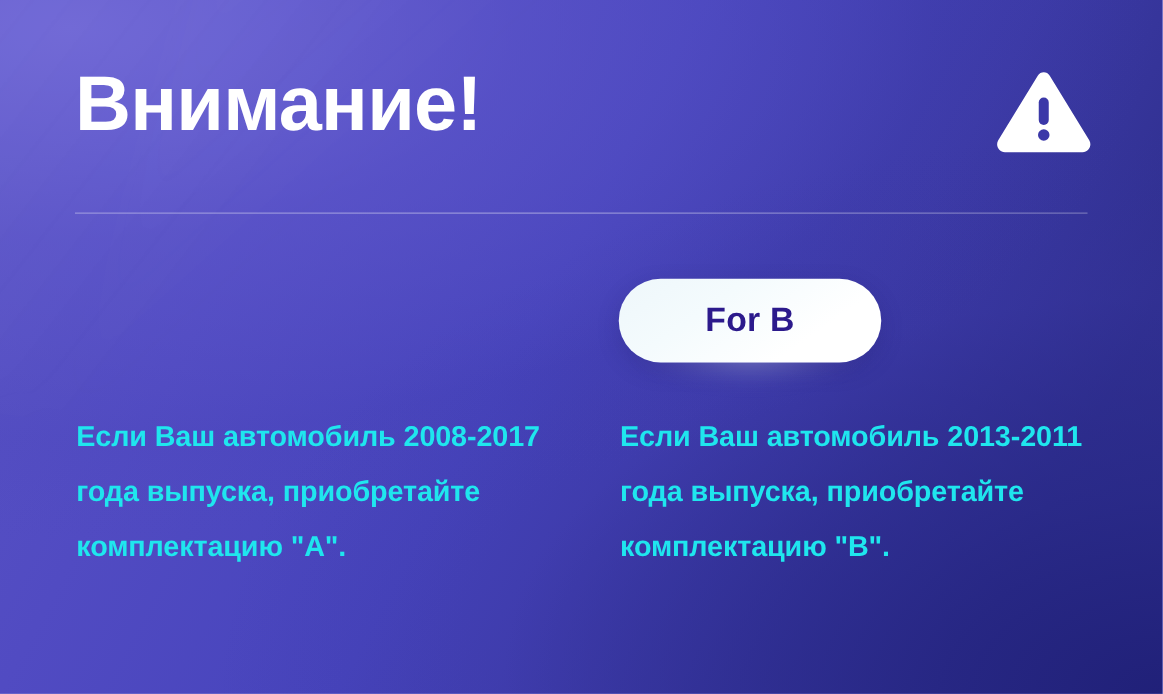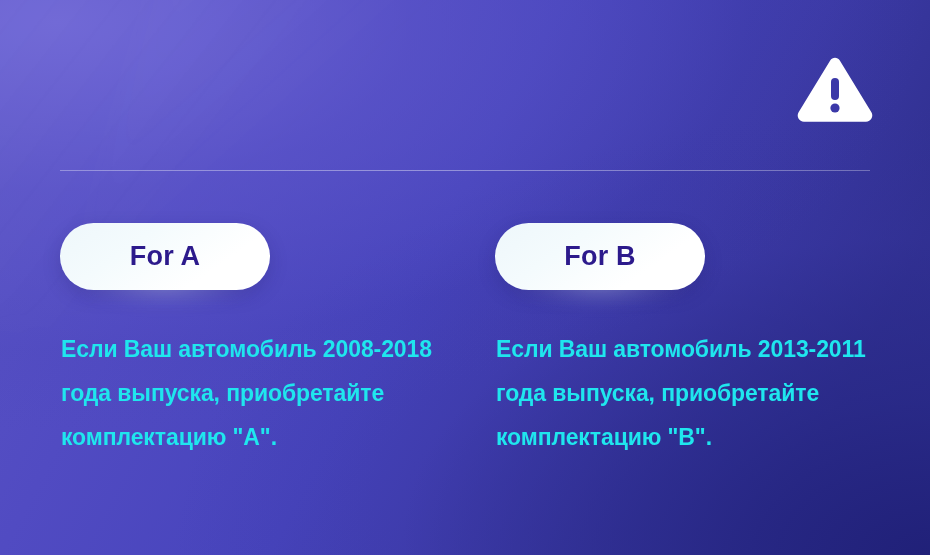--- a/index.html
+++ b/index.html
@@ -144,41 +144,36 @@
 </style>
 </head>
 <body>
 
 <div class="banner">
 
   <div class="sheen sheen-a"></div>
   <div class="sheen sheen-b"></div>
 
   <div class="header">
+    <h1 class="page-title">Внимание!</h1>
 
     <svg class="warning-icon" viewBox="0 0 78 70" aria-hidden="true">
       <path d="M34.2 4.6 L2.6 56.2 C0.1 60.4 3.1 65.7 8.0 65.7 L70.0 65.7 C74.9 65.7 77.9 60.4 75.4 56.2 L43.8 4.6 C41.6 0.9 36.4 0.9 34.2 4.6 Z" fill="#ffffff"></path>
       <rect x="35.0" y="22.0" width="8.0" height="22.0" rx="4.0" fill="#3b38a8"></rect>
       <circle cx="39.0" cy="52.0" r="4.6" fill="#3b38a8"></circle>
     </svg>
   </div>
 
   <div class="divider"></div>
 
   <div class="columns">
 
     <div class="column column-a">
-      <div class="pill-wrap">
-        <div class="pill-glow"></div>
-        <button class="pill">
-          <span class="pill-label">For A</span>
-        </button>
-      </div>
       <div class="text-block">
-        <p class="body-text">Если Ваш автомобиль 2008-2018 года выпуска, приобретайте комплектацию "А".</p>
+        <p class="body-text">Если Ваш автомобиль 2008-2017 года выпуска, приобретайте комплектацию "А".</p>
       </div>
     </div>
 
     <div class="column column-b">
       <div class="pill-wrap">
         <div class="pill-glow"></div>
         <button class="pill">
           <span class="pill-label">For B</span>
         </button>
       </div>

